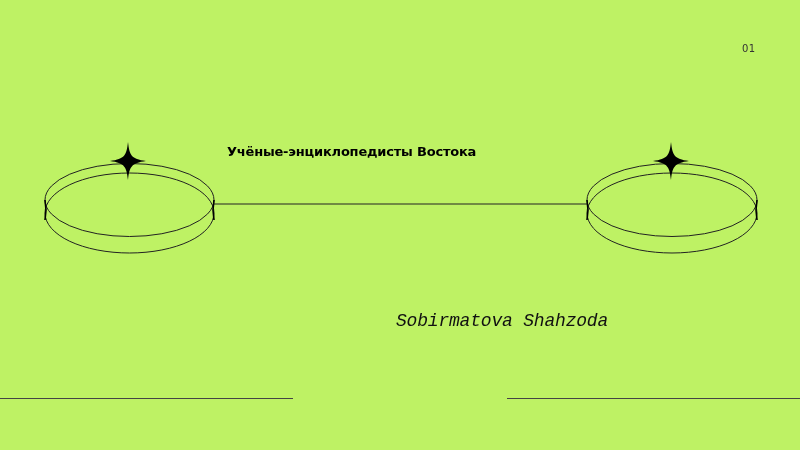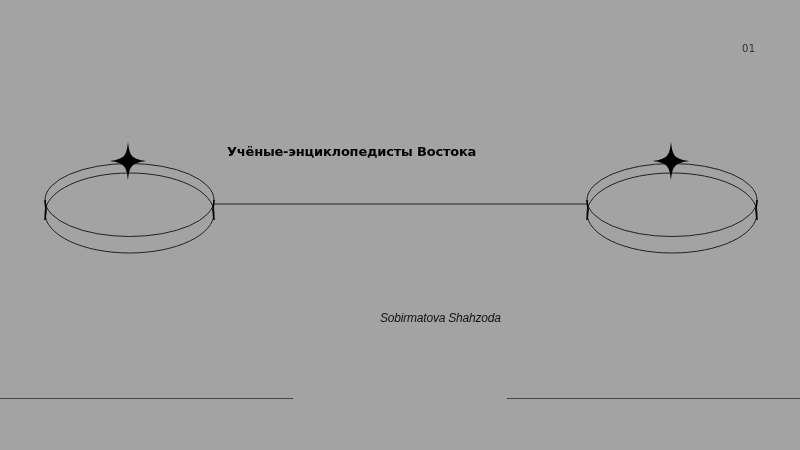--- a/index.html
+++ b/index.html
@@ -7,21 +7,21 @@
       padding: 0;
       width: 800px;
       height: 450px;
       background: #ffffff;
       overflow: hidden;
     }
     .slide {
       position: relative;
       width: 800px;
       height: 450px;
-      background: #a3a3a3;
+      background: #bef264;
       text-align: center;
     }
     .page-number {
       position: absolute;
       left: 742px;
       top: 43px;
       font-family: "DejaVu Sans", sans-serif;
       font-size: 10px;
       color: #333333;
       letter-spacing: 0.5px;
@@ -32,25 +32,25 @@
       top: 144px;
       font-family: "DejaVu Sans", sans-serif;
       font-weight: bold;
       font-size: 13px;
       color: #000000;
       white-space: nowrap;
       letter-spacing: -0.2px;
     }
     .author {
       position: absolute;
-      left: 380px;
+      left: 396px;
       top: 311px;
-      font-family: Liberation Sans, sans-serif;
+      font-family: Liberation Mono, monospace;
       font-style: italic;
-      font-size: 12px;
+      font-size: 18px;
       color: #111111;
       white-space: nowrap;
       letter-spacing: -0.2px;
     }
     .deco {
       position: absolute;
       left: 0;
       top: 0;
       width: 800px;
       height: 450px;

